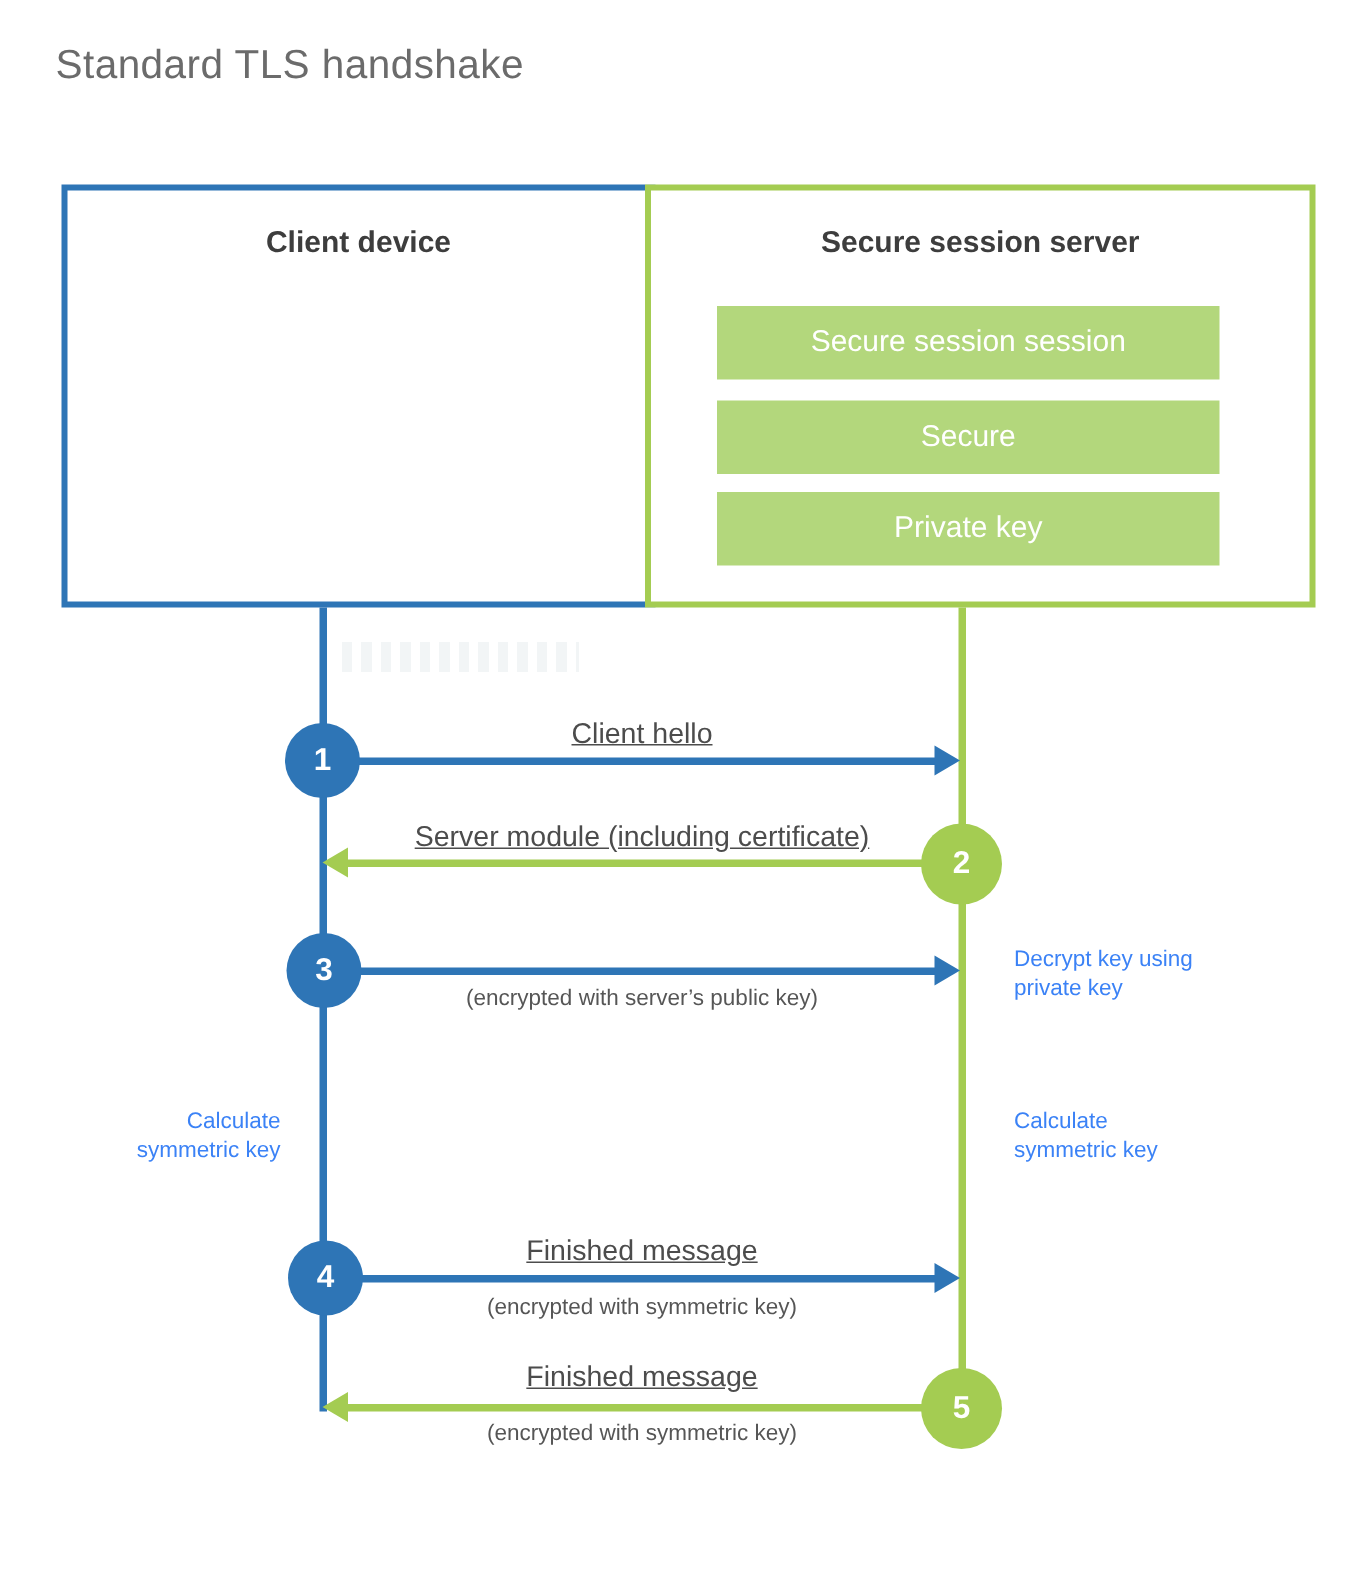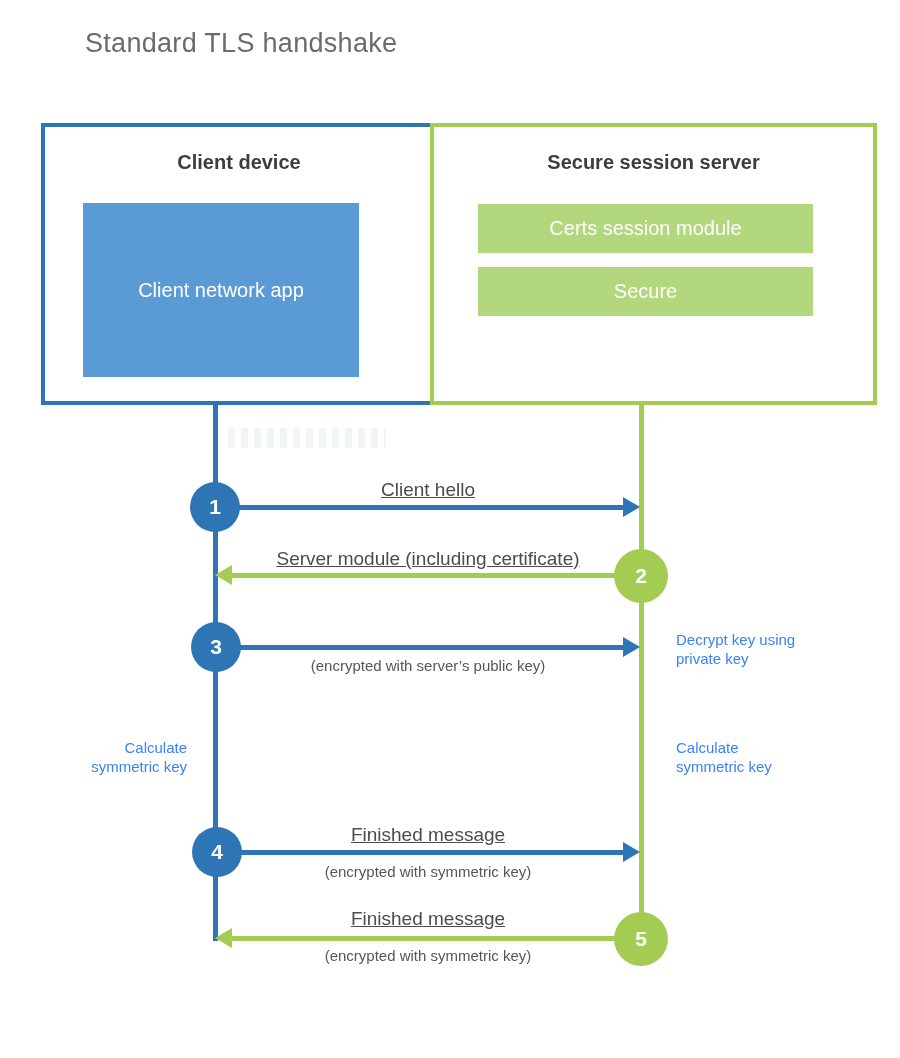--- a/index.html
+++ b/index.html
@@ -2,21 +2,21 @@
 <html style="--blue: #2e75b6; --blue-fill: #5b9bd5; --green: #a4cc52; --green-fill: #b3d77c;"><head>
 <meta charset="utf-8">
 <style>
   html,body{margin:0;padding:0;background:#ffffff;}
   .canvas{
     position:relative;width:900px;height:1058px;background:#ffffff;
     font-family:"Liberation Sans",sans-serif;overflow:hidden;
   }
   .page-title{
     position:absolute;left:37px;top:28px;
-    font-size:27px;font-weight:300;color:#6b6b6b;letter-spacing:.3px;margin-left:48px;
+    font-size:27px;font-weight:300;color:#6b6b6b;letter-spacing:.3px;
   }
   
   .actor-box{position:absolute;top:123px;height:282px;background:#fff;box-sizing:border-box;}
   .client-box{left:41px;width:396px;border:4px solid var(--blue);}
   .server-box{left:430px;width:447px;border:4px solid var(--green);}
   .actor-heading{
     position:absolute;left:0;top:24px;width:100%;text-align:center;
     font-size:20px;font-weight:700;color:#3d3d3d;
   }
   .client-app{
@@ -71,29 +71,27 @@
 </style>
 </head>
 <body>
 
 <div class="canvas">
 
   <div class="page-title">Standard TLS handshake</div>
 
   <div class="actor-box client-box">
     <div class="actor-heading">Client device</div>
-    <div class="client-app">
-      <span>Client network app</span>
-    </div>
   </div>
 
   <div class="actor-box server-box">
     <div class="actor-heading">Secure session server</div>
-    <div class="server-bar bar-0">Certs session module</div>
+    <div class="server-bar bar-0">Secure session session</div>
     <div class="server-bar bar-1">Secure</div>
+    <div class="server-bar bar-2">Private key</div>
   </div>
 
   <div class="lifeline lifeline-blue"></div>
   <div class="lifeline lifeline-green"></div>
   <div class="ghost-marks"></div>
 
   <div class="msg-label" style="top:479px;">Client hello</div>
   <div class="shaft shaft-blue" style="left:215px;top:505px;width:410px;"></div>
   <div class="head head-right" style="left:623px;top:497px;"></div>
   <div class="step-circle circle-blue c1">1</div>

